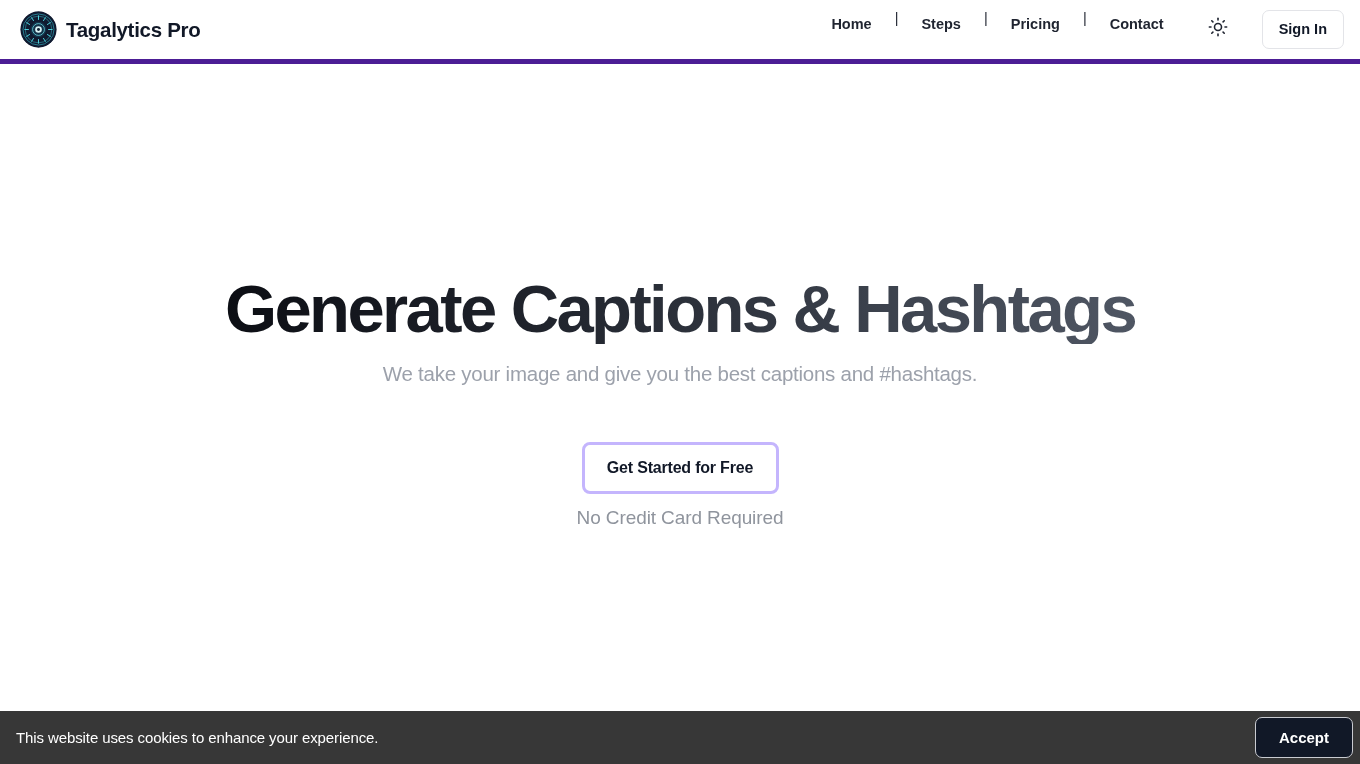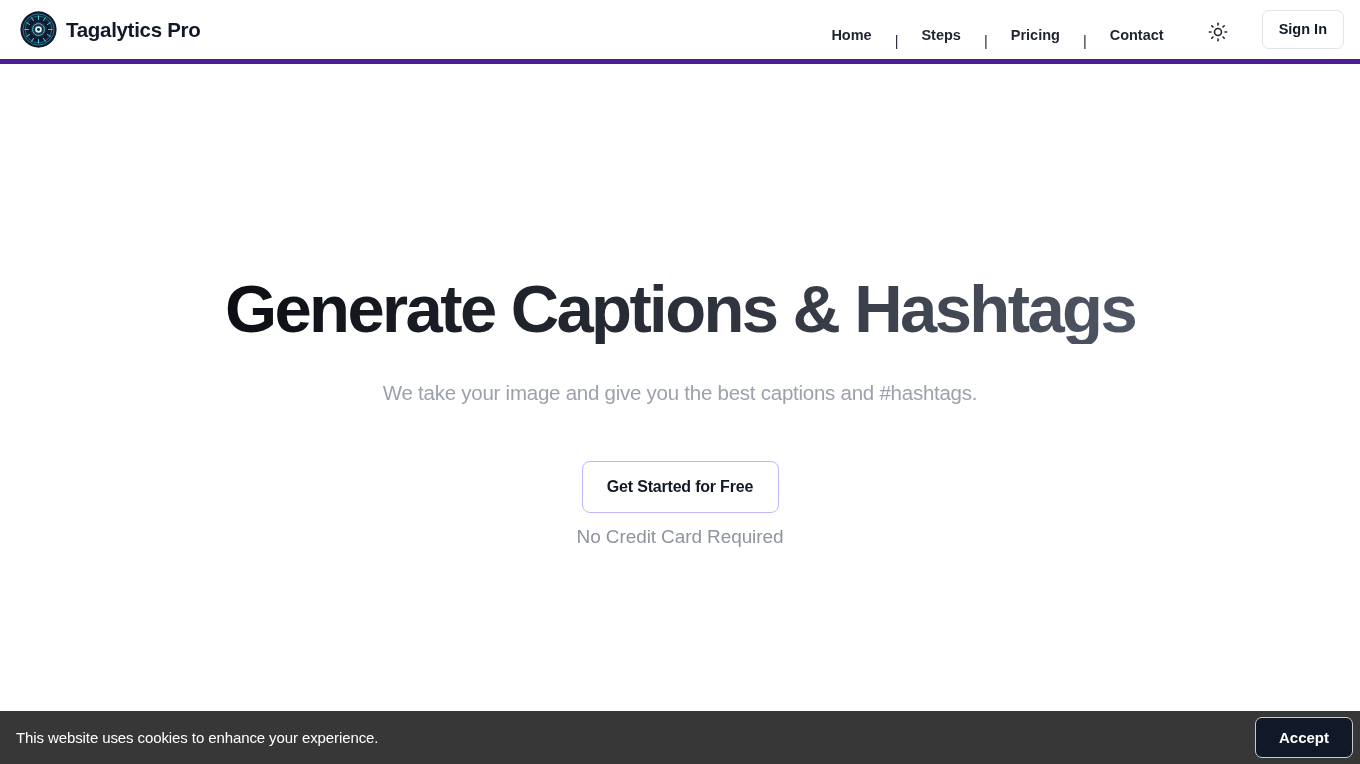--- a/index.html
+++ b/index.html
@@ -47,21 +47,21 @@
   .brand-name {
     font-size: 20.5px;
     font-weight: 700;
     letter-spacing: -0.3px;
     color: #111827;
     white-space: nowrap;
   }
 
   .nav {
     display: flex;
-    align-items: flex-end;
+    align-items: flex-start;
     gap: 8px;
   }
 
   .nav-link {
     font-size: 14.5px;
     font-weight: 600;
     color: #1f2430;
     text-decoration: none;
     padding: 6px 11px;
     white-space: nowrap;
@@ -127,37 +127,37 @@
     text-align: center;
     white-space: nowrap;
     background-image: linear-gradient(90deg, #0c0e14 0%, #22262f 38%, #3c424d 72%, #4f5663 100%);
     -webkit-background-clip: text;
     background-clip: text;
     color: transparent;
     -webkit-text-fill-color: transparent;
   }
 
   .hero-subtitle {
-    margin-top: 37px;
+    margin-top: 18px;
     font-size: 20.5px;
     font-weight: 400;
     color: #9ca1ab;
     text-align: center;
     letter-spacing: -0.25px;
     white-space: nowrap;
   }
 
   .cta-btn {
     margin-top: 56px;
     font-family: "Liberation Sans", sans-serif;
     font-size: 16px;
     font-weight: 700;
     color: #111827;
     background: #ffffff;
-    border: 1px solid #c4b5fd;
+    border: 3px solid #c4b5fd;
     border-radius: 8px;
     width: 197px;
     height: 52px;
     cursor: pointer;
     letter-spacing: -0.2px;
   }
 
   .cta-note {
     margin-top: 13px;
     font-size: 19px;

